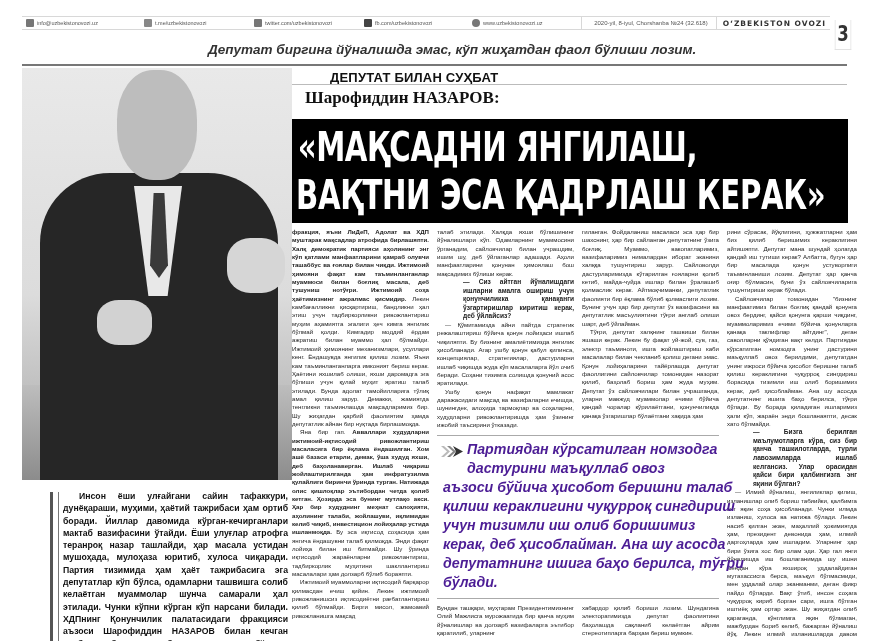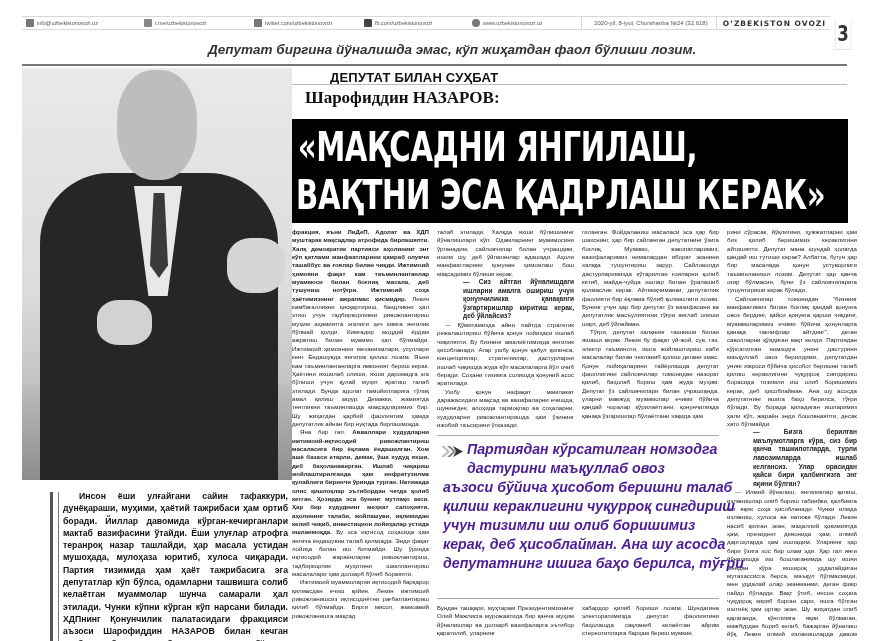--- a/index.html
+++ b/index.html
@@ -152,20 +152,21 @@
     <polygon points="6,0 12,5.5 6,11 9,11 15,5.5 9,0" fill="#888"></polygon>
     <polygon points="12,0 22,5.5 12,11 15,5.5" fill="#333"></polygon>
   </svg>
   <span class="l ind">Партиядан кўрсатилган номзодга</span>
   <span class="l ind">дастурини маъқуллаб овоз</span>
   <span class="l">аъзоси бўйича ҳисобот беришни талаб</span>
   <span class="l">қилиш кераклигини чуқурроқ сингдириш</span>
   <span class="l">учун тизимли иш олиб боришимиз</span>
   <span class="l">керак, деб ҳисоблайман. Ана шу асосда</span>
   <span class="l">депутатнинг ишига баҳо берилса, тўғри</span>
+  <span class="l">бўлади.</span>
 </div>
 <div class="rule-mid2"></div>
 
 <div class="col col5">
   <p style="text-indent:0">Бундан ташқари, муҳтарам Президентимизнинг Олий Мажлисга мурожаатида бир қанча муҳим йўналишлар ва долзарб вазифаларга эътибор қаратилиб, уларнинг</p>
 </div>
 <div class="col col6">
   <p style="text-indent:0">хабардор қилиб бориши лозим. Шундагина электоратимизда депутат фаолиятини баҳолашда сақланиб келаётган айрим стереотипларга барҳам бериш мумкин.</p>
 </div>
 

